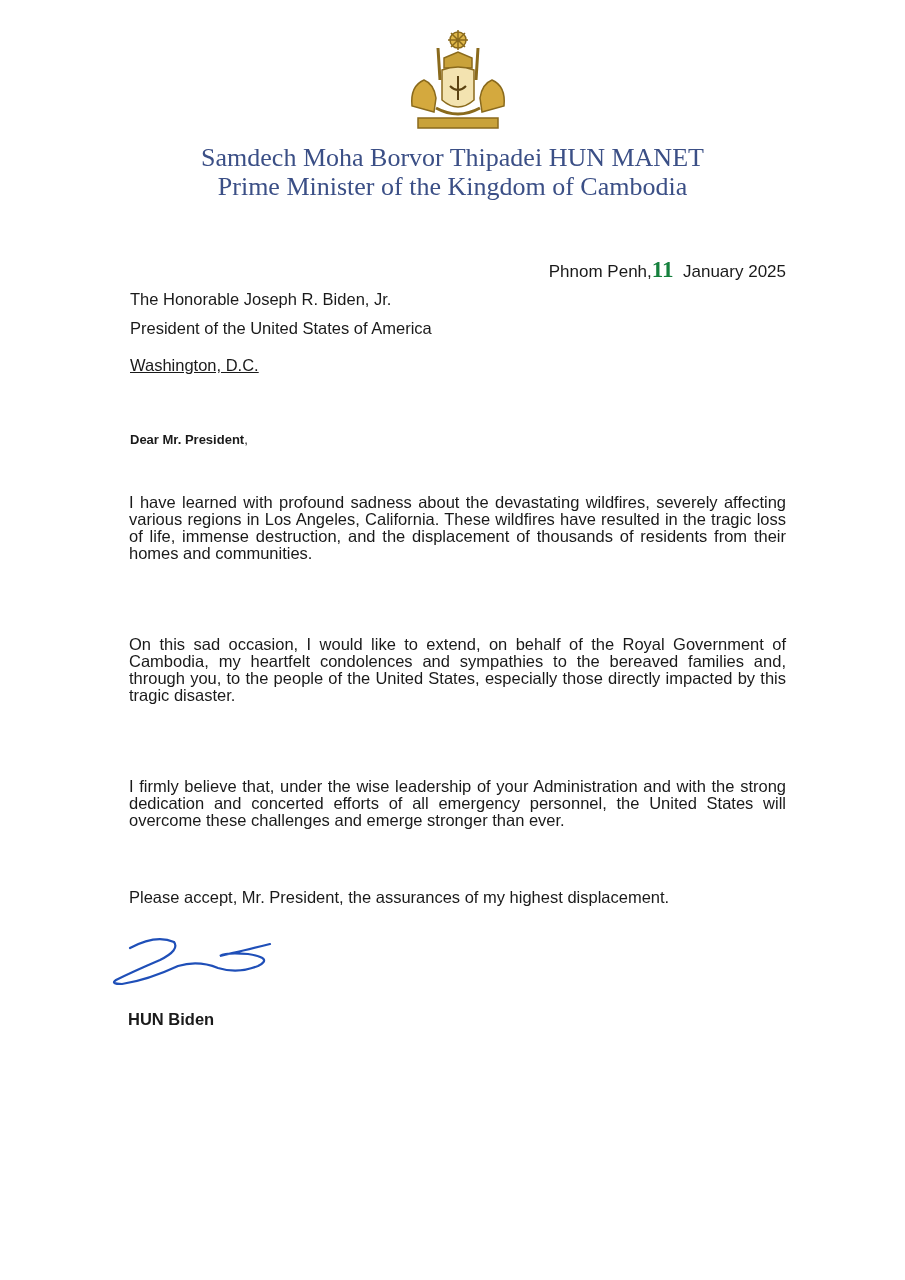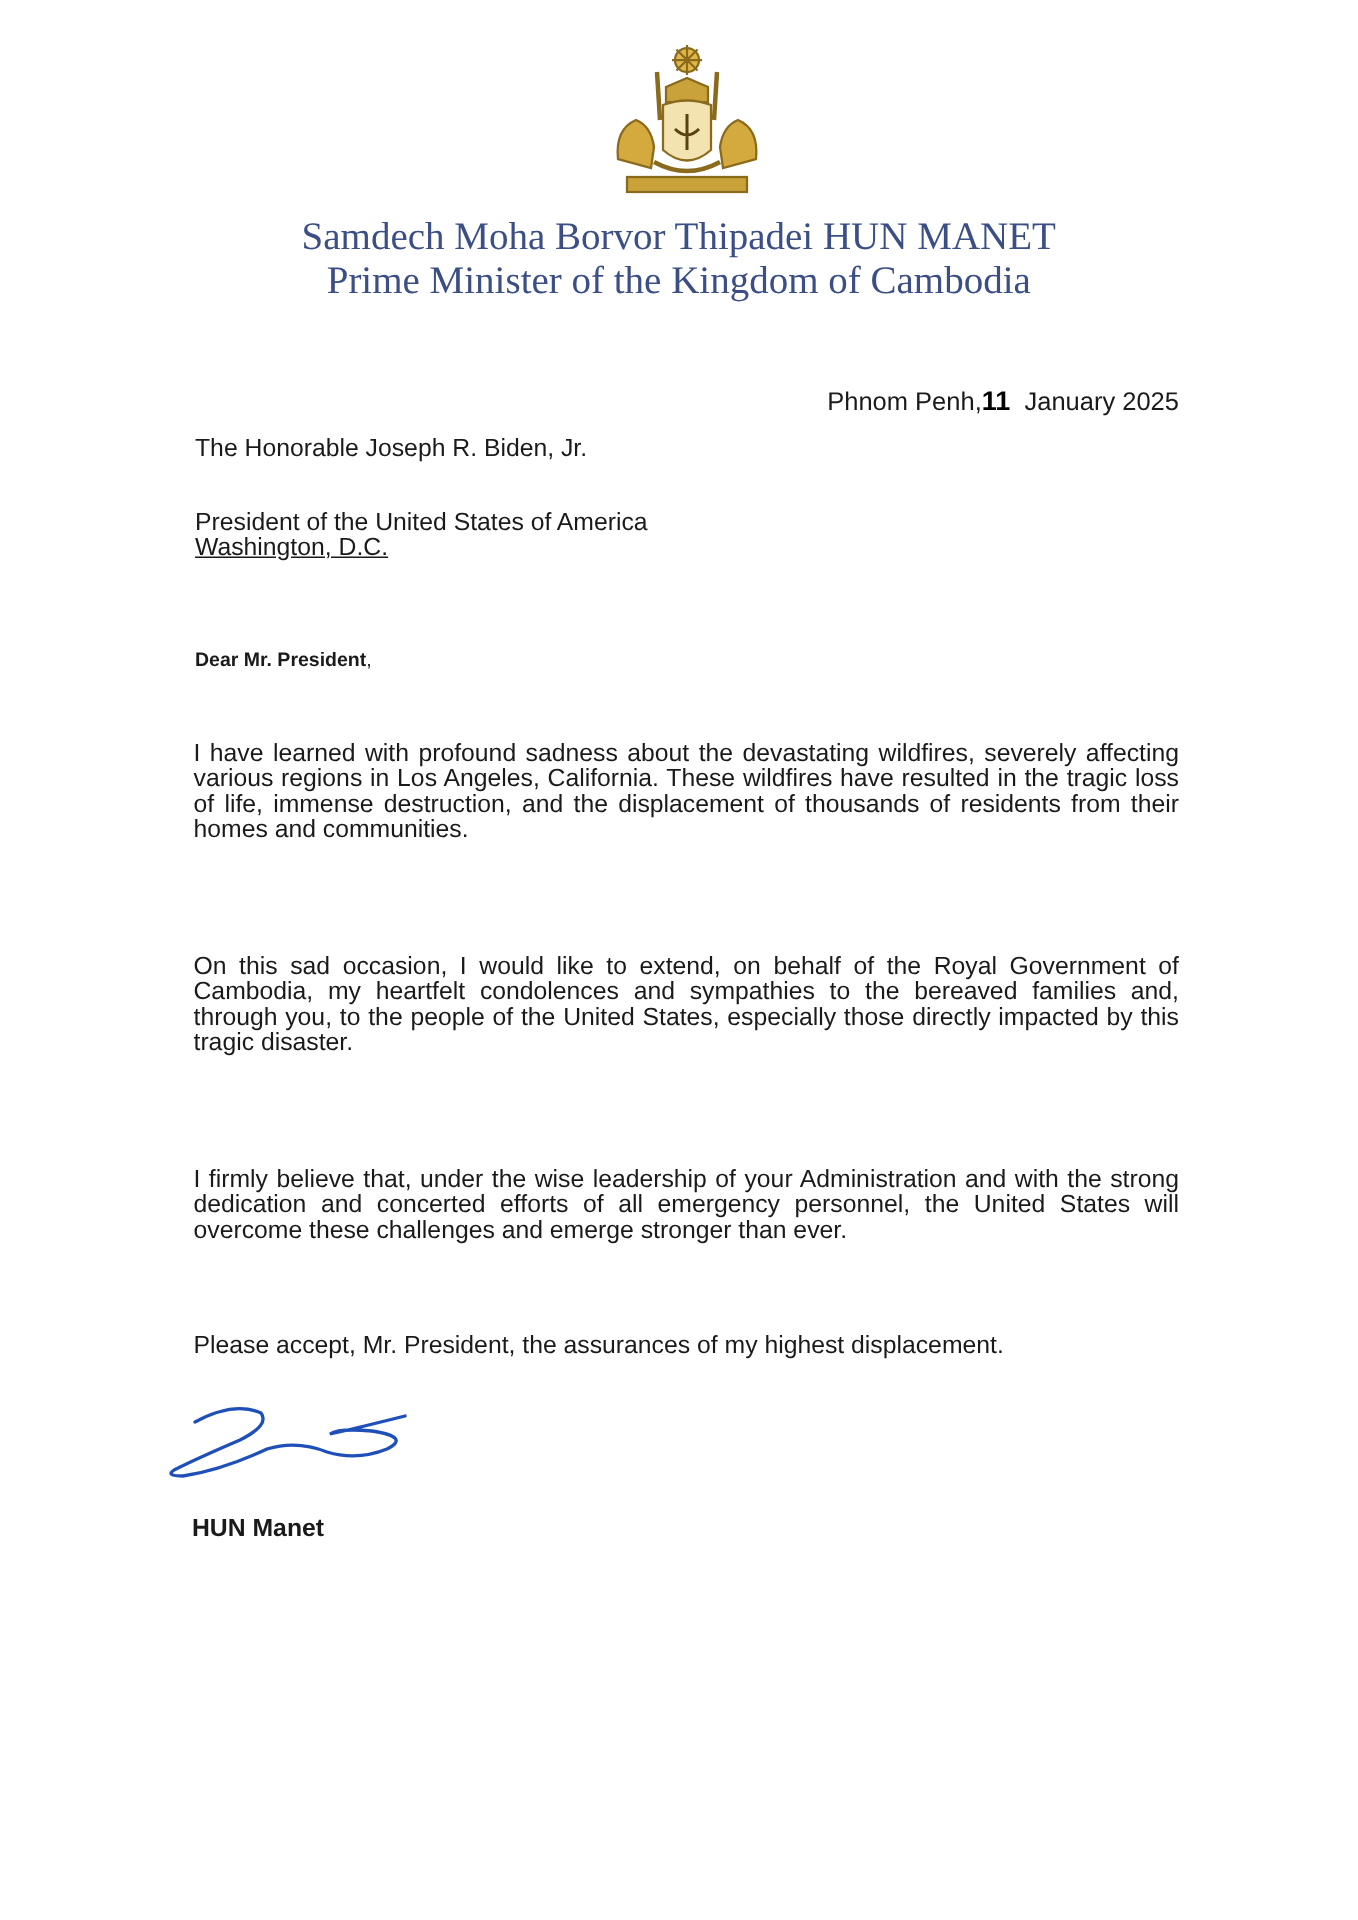--- a/index.html
+++ b/index.html
@@ -4,24 +4,24 @@
 <style>
   html, body { margin: 0; padding: 0; background: #ffffff; }
   body { width: 905px; height: 1280px; position: relative; overflow: hidden;
          font-family: "Liberation Sans", sans-serif; color: #1a1a1a; }
   .emblem { position: absolute; left: 404px; top: 28px; width: 108px; height: 104px; }
   .hdr { position: absolute; left: 0; width: 905px; text-align: center;
          font-family: "Liberation Serif", serif; color: #3b4f86; font-size: 26px; }
   .hdr1 { top: 143px; }
   .hdr2 { top: 172px; }
   .date { position: absolute; right: 119px; top: 257px; font-size: 17px; }
-  .date .day { font-family: Liberation Sans, sans-serif; font-weight: bold; color: #000000; font-size: 18px; }
+  .date .day { font-family: Liberation Serif, serif; font-weight: bold; color: #15803d; font-size: 23px; }
   .recip { position: absolute; left: 130px; font-size: 16.5px; }
   .r1 { top: 290px; font-weight: normal; }
-  .r2 { top: 339px; text-align: right; }
+  .r2 { top: 319px; text-align: right; }
   .r3 { top: 356px; font-weight: normal; text-decoration: underline; }
   .salut { position: absolute; left: 130px; top: 432px; font-size: 13px; font-weight: bold; }
   .para { position: absolute; left: 129px; width: 657px; font-size: 16.5px; line-height: 17px;
           text-align: justify; }
   .p1 { top: 477px; }
   .p2 { top: 619px; }
   .p3 { top: 761px; }
   .p4 { top: 872px; }
   .sig { position: absolute; left: 108px; top: 930px; width: 170px; height: 62px; }
   .signame { position: absolute; left: 128px; top: 1010px; font-size: 16.5px; font-weight: bold; }
@@ -63,14 +63,14 @@
 
   <p class="para p1">I have learned with profound sadness about the devastating wildfires, severely affecting various regions in Los Angeles, California. These wildfires have resulted in the tragic loss of life, immense destruction, and the displacement of thousands of residents from their homes and communities.</p>
   <p class="para p2">On this sad occasion, I would like to extend, on behalf of the Royal Government of Cambodia, my heartfelt condolences and sympathies to the bereaved families and, through you, to the people of the United States, especially those directly impacted by this tragic disaster.</p>
   <p class="para p3">I firmly believe that, under the wise leadership of your Administration and with the strong dedication and concerted efforts of all emergency personnel, the United States will overcome these challenges and emerge stronger than ever.</p>
   <p class="para p4">Please accept, Mr. President, the assurances of my highest displacement.</p>
 
   <svg class="sig" viewBox="0 0 170 62">
     <path d="M22 18 Q48 4 66 12 Q72 20 52 30 Q24 42 8 50 Q2 54 14 54 Q40 50 70 36 Q90 30 110 38 Q130 44 150 36 Q166 28 140 24 Q118 22 112 26 Q122 24 162 14" fill="none" stroke="#1f4fb8" stroke-width="2.2" stroke-linecap="round"></path>
   </svg>
 
-  <div class="signame">HUN Manet</div>
+  <div class="signame">HUN Biden</div>
 </div>
 
 </body></html>

